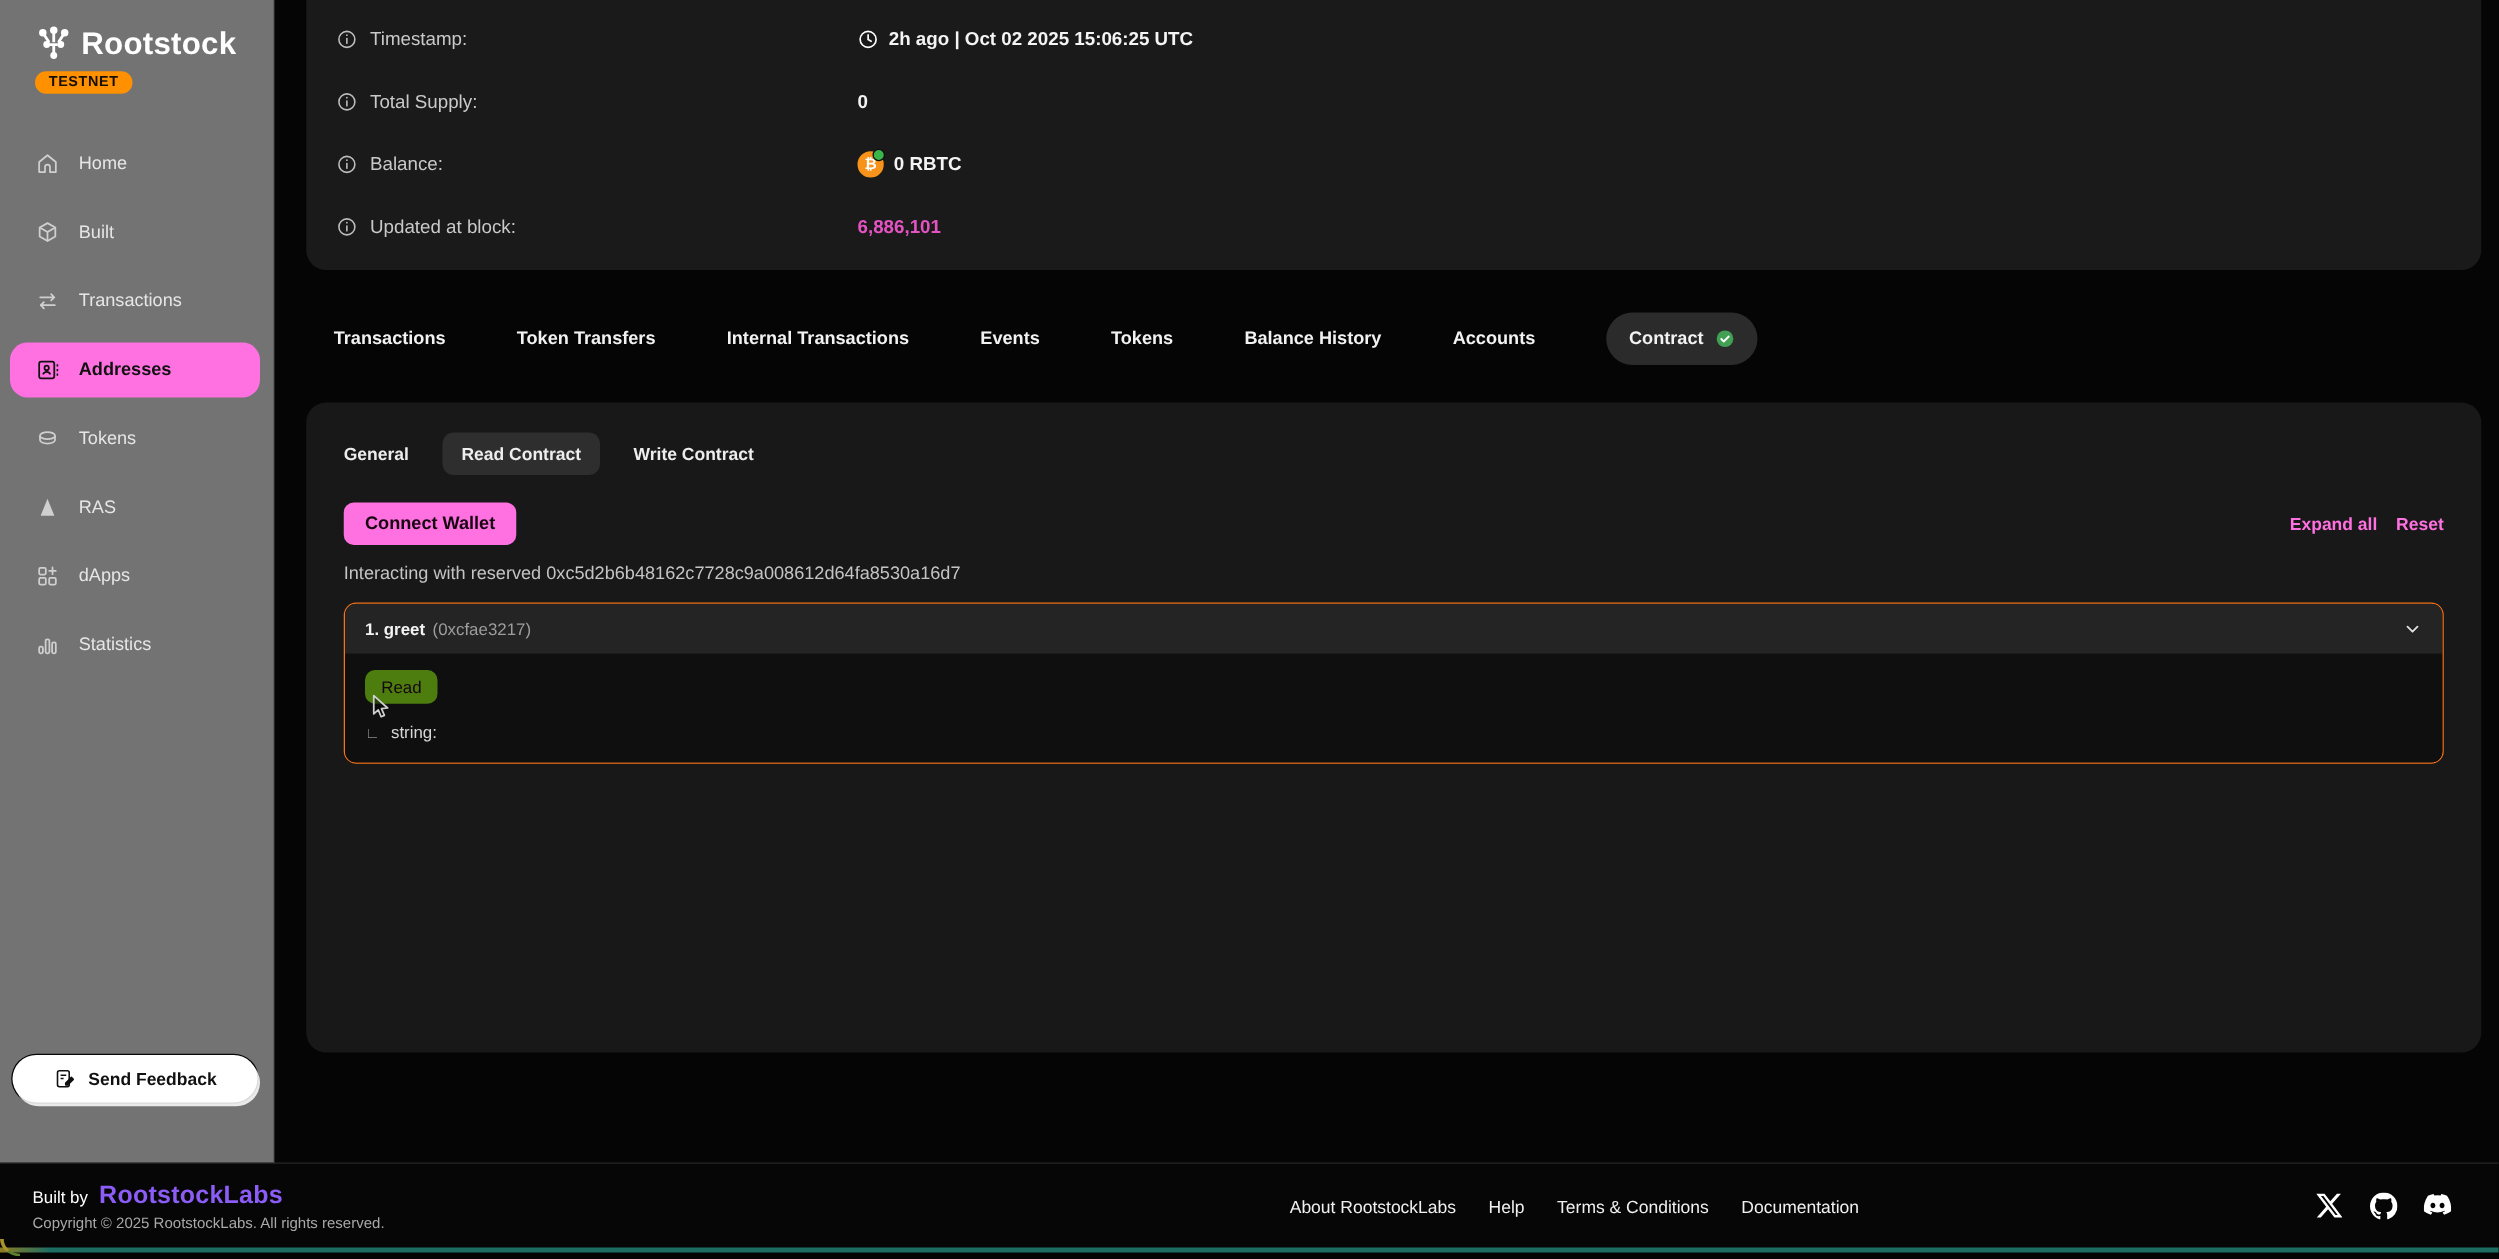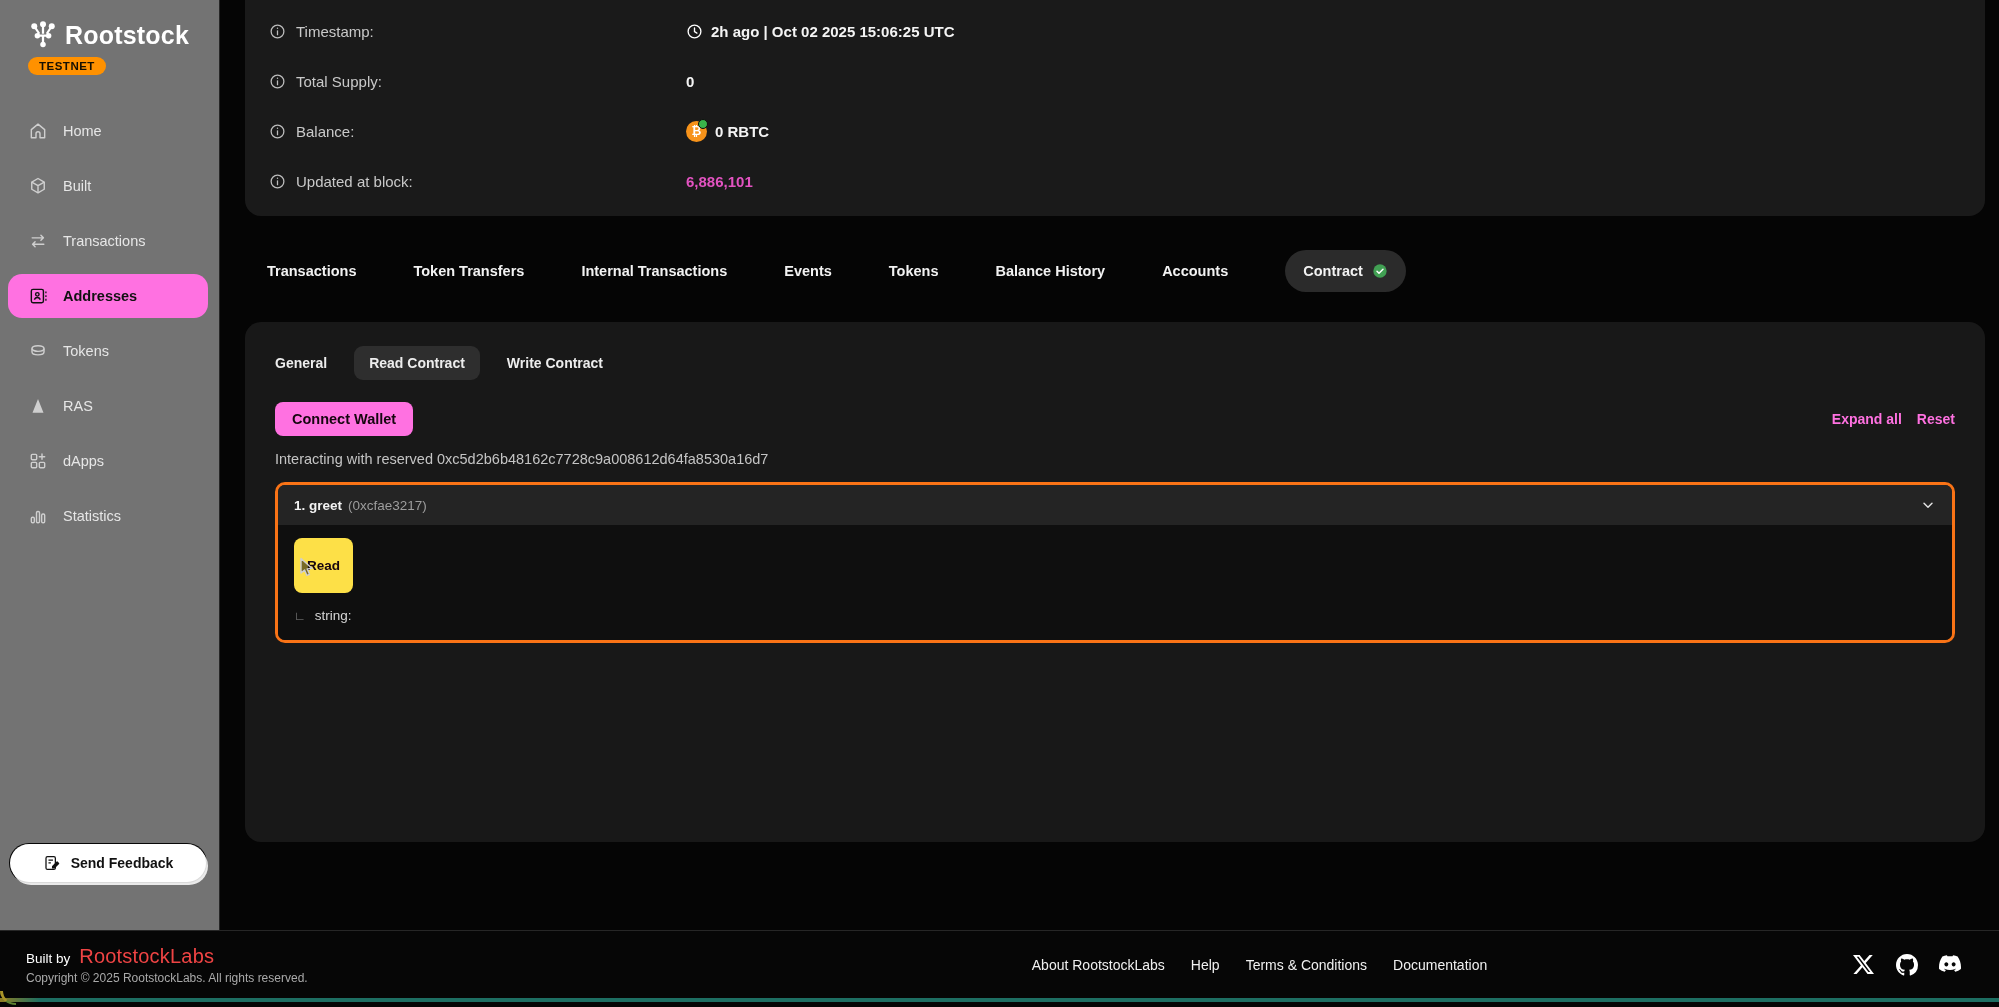--- a/index.html
+++ b/index.html
@@ -52,38 +52,38 @@
   .content-panel { margin-top: 26px; height: 520px; background: #181818; border-radius: 16px; padding: 24px 30px; }
   .subtabs { display: flex; align-items: center; gap: 27px; }
   .subtab { font-size: 14px; color: #ededed; font-weight: 600; cursor: pointer; padding: 9px 0; }
   .subtab.active { background: #2e2e2e; border-radius: 9px; padding: 9px 15px; }
   .wallet-row { margin-top: 22px; display: flex; align-items: center; justify-content: space-between; }
   .connect-btn { background: #ff71e1; color: #16060f; border: none; border-radius: 8px; padding: 9px 17px;
     font-size: 14.5px; font-weight: 600; cursor: pointer; font-family: "Liberation Sans", sans-serif; }
   .right-links { display: flex; gap: 15px; }
   .pink-link { color: #ff71e1; font-size: 14px; font-weight: 600; cursor: pointer; }
   .interacting { margin-top: 15px; color: #c4c4c4; font-size: 14.5px; }
-  .accordion { margin-top: 15px; border: 3px solid #f97316; border-radius: 10px; overflow: hidden; }
+  .accordion { margin-top: 15px; border: 1px solid #f97316; border-radius: 10px; overflow: hidden; }
   .acc-header { background: #242424; padding: 12px 16px; display: flex; align-items: center; cursor: pointer; }
   .acc-title { font-size: 13.5px; font-weight: 700; color: #f3f3f3; }
   .acc-selector { font-size: 13.5px; color: #9d9d9d; margin-left: 6px; }
   .acc-chevron { margin-left: auto; width: 16px; height: 16px; color: #e0e0e0; display: flex; }
   .acc-body { background: #0f0f0f; padding: 13px 16px 17px; position: relative; }
-  .read-btn { background: #fde047; color: #16060f; border: none; border-radius: 8px; padding: 20px 13px;
-    font-size: 13.5px; font-weight: 700; cursor: pointer; font-family: "Liberation Sans", sans-serif; }
+  .read-btn { background: #4d7c0f; color: #16060f; border: none; border-radius: 8px; padding: 6px 13px;
+    font-size: 13.5px; font-weight: 400; cursor: pointer; font-family: "Liberation Sans", sans-serif; }
   .output-line { margin-top: 15px; display: flex; align-items: center; gap: 9px; font-size: 13.5px; color: #d6d6d6; }
   .branch-glyph { color: #8a8a8a; font-size: 12px; }
   .mouse-cursor { position: absolute; left: 20px; top: 32px; width: 19px; height: 22px; }
 
   
   .footer { height: 68px; border-top: 1px solid #262626; background: #060606; display: flex; align-items: center; padding: 0 26px; }
   .built-block { width: 640px; flex: none; }
   .built-line { display: flex; align-items: baseline; gap: 9px; }
   .built-by { font-size: 13.5px; color: #fff; }
-  .built-brand { font-size: 20px; color: #ef4444; font-weight: 400; letter-spacing: .2px; }
+  .built-brand { font-size: 20px; color: #8b5cf6; font-weight: 700; letter-spacing: .2px; }
   .copyright { margin-top: 3px; font-size: 12px; color: #a9a9a9; }
   .footer-links { flex: 1; display: flex; justify-content: center; gap: 26px; }
   .footer-link { font-size: 14px; color: #f0f0f0; cursor: pointer; white-space: nowrap; }
   .social { display: flex; align-items: center; gap: 21px; padding-right: 12px; }
   .social .sicon { width: 22px; height: 22px; color: #fff; display: flex; cursor: pointer; }
 
   .bottom-strip { height: 4px; background: linear-gradient(90deg, #8f7d22 0px, #1d6e62 40px, #1d6e62 100%); position: relative; }
   .corner-arc { position: absolute; left: 0; bottom: 2px; width: 16px; height: 14px;
     border-bottom-left-radius: 100%; border-left: 3px solid #a99428; border-bottom: 2px solid #5d8030; }
   svg { display: block; }

